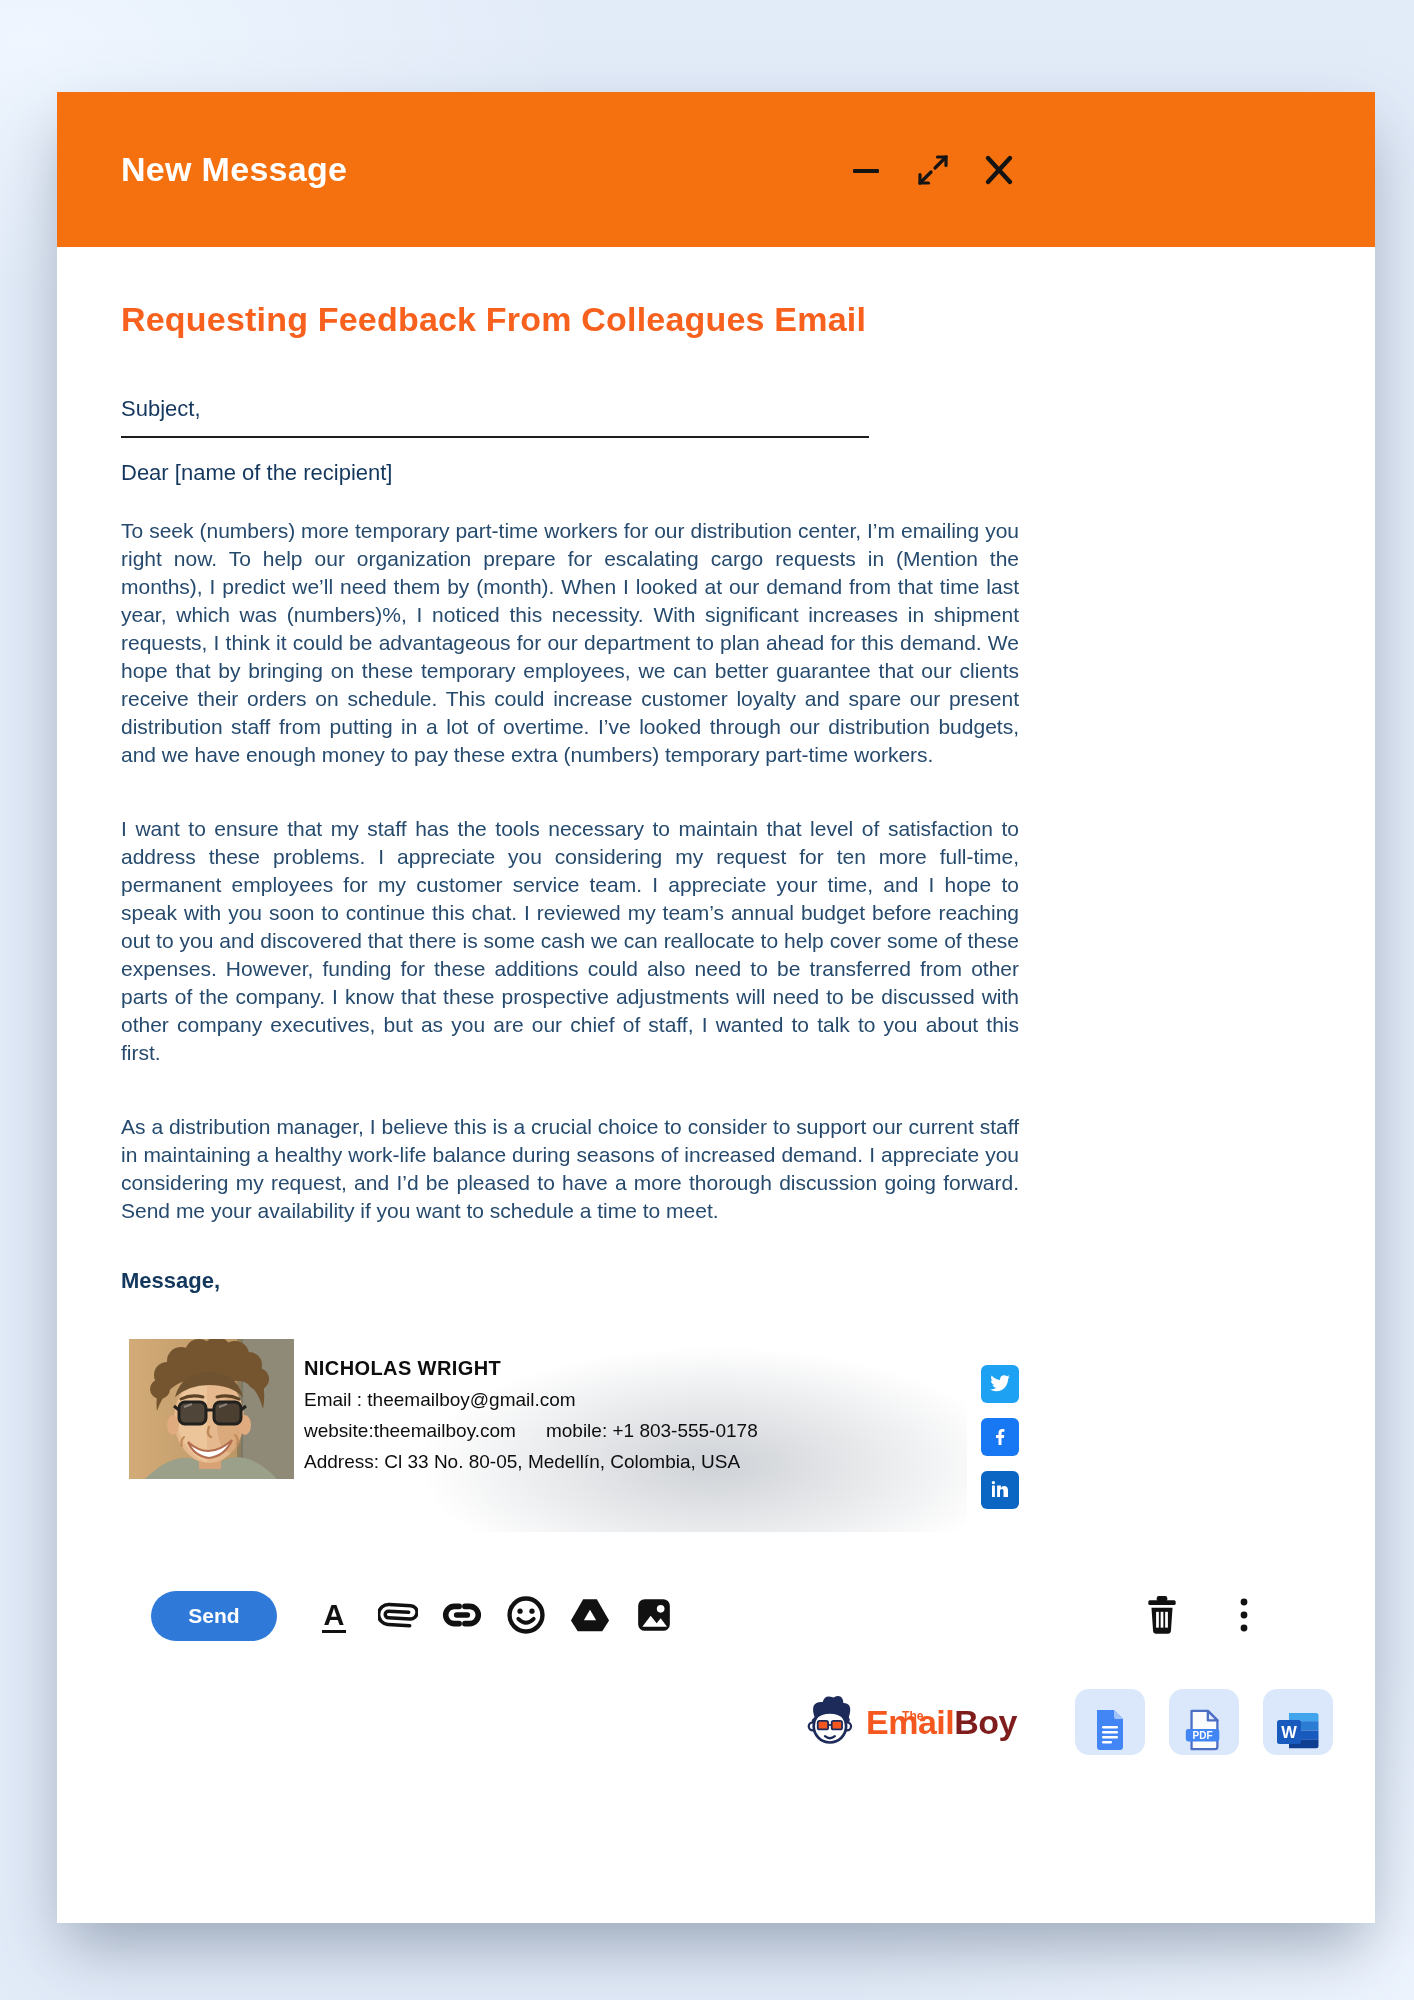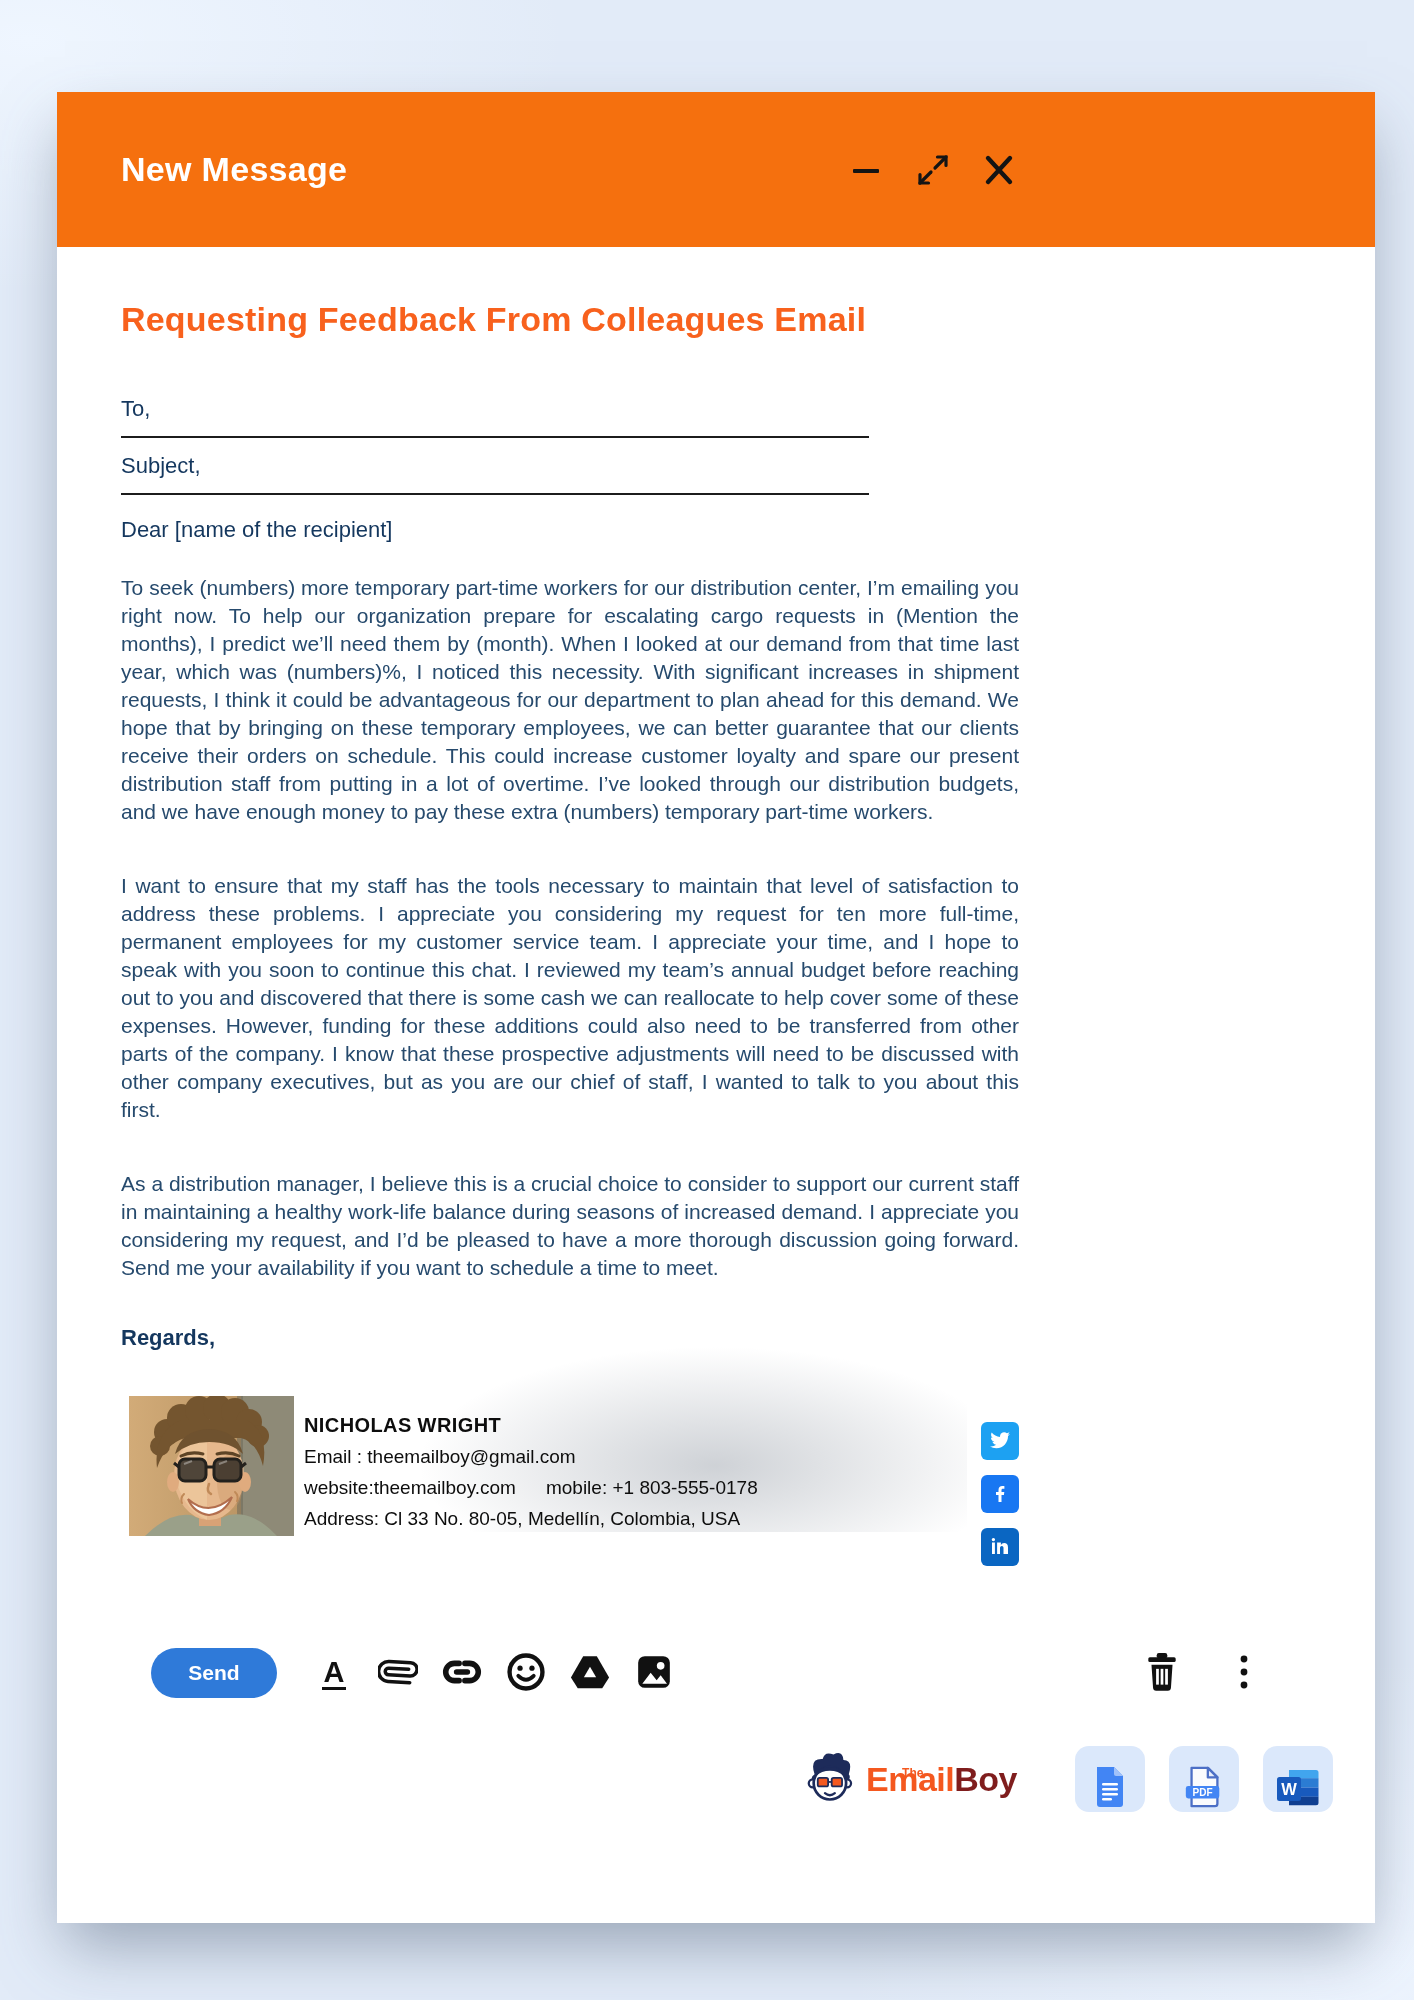--- a/index.html
+++ b/index.html
@@ -109,35 +109,32 @@
       </button>
     </div>
   </div>
 
   <div class="sig-shadow"></div>
 
   <div class="content">
 
     <h2 class="doc-title">Requesting Feedback From Colleagues Email</h2>
 
-    <div class="field">
-      <span class="label">To,</span>
-    </div>
 
     <div class="field">
       <span class="label">Subject,</span>
     </div>
 
     <p class="salutation">Dear [name of the recipient]</p>
 
     <p class="body-par first">To seek (numbers) more temporary part-time workers for our distribution center, I’m emailing you right now. To help our organization prepare for escalating cargo requests in (Mention the months), I predict we’ll need them by (month). When I looked at our demand from that time last year, which was (numbers)%, I noticed this necessity. With significant increases in shipment requests, I think it could be advantageous for our department to plan ahead for this demand. We hope that by bringing on these temporary employees, we can better guarantee that our clients receive their orders on schedule. This could increase customer loyalty and spare our present distribution staff from putting in a lot of overtime. I’ve looked through our distribution budgets, and we have enough money to pay these extra (numbers) temporary part-time workers.</p>
     <p class="body-par">I want to ensure that my staff has the tools necessary to maintain that level of satisfaction to address these problems. I appreciate you considering my request for ten more full-time, permanent employees for my customer service team. I appreciate your time, and I hope to speak with you soon to continue this chat. I reviewed my team’s annual budget before reaching out to you and discovered that there is some cash we can reallocate to help cover some of these expenses. However, funding for these additions could also need to be transferred from other parts of the company. I know that these prospective adjustments will need to be discussed with other company executives, but as you are our chief of staff, I wanted to talk to you about this first.</p>
     <p class="body-par">As a distribution manager, I believe this is a crucial choice to consider to support our current staff in maintaining a healthy work-life balance during seasons of increased demand. I appreciate you considering my request, and I’d be pleased to have a more thorough discussion going forward. Send me your availability if you want to schedule a time to meet.</p>
 
-    <p class="regards">Regards,</p>
+    <p class="regards">Message,</p>
 
     <div class="signature">
       <div class="portrait">
         <svg width="165" height="140" viewBox="0 0 165 140">
           <defs>
             <linearGradient id="wall" x1="0" y1="0" x2="1" y2="0">
               <stop offset="0" stop-color="#d2ab78"></stop>
                 <stop offset="1" stop-color="#b08c5c"></stop>
             </linearGradient>
           </defs>

